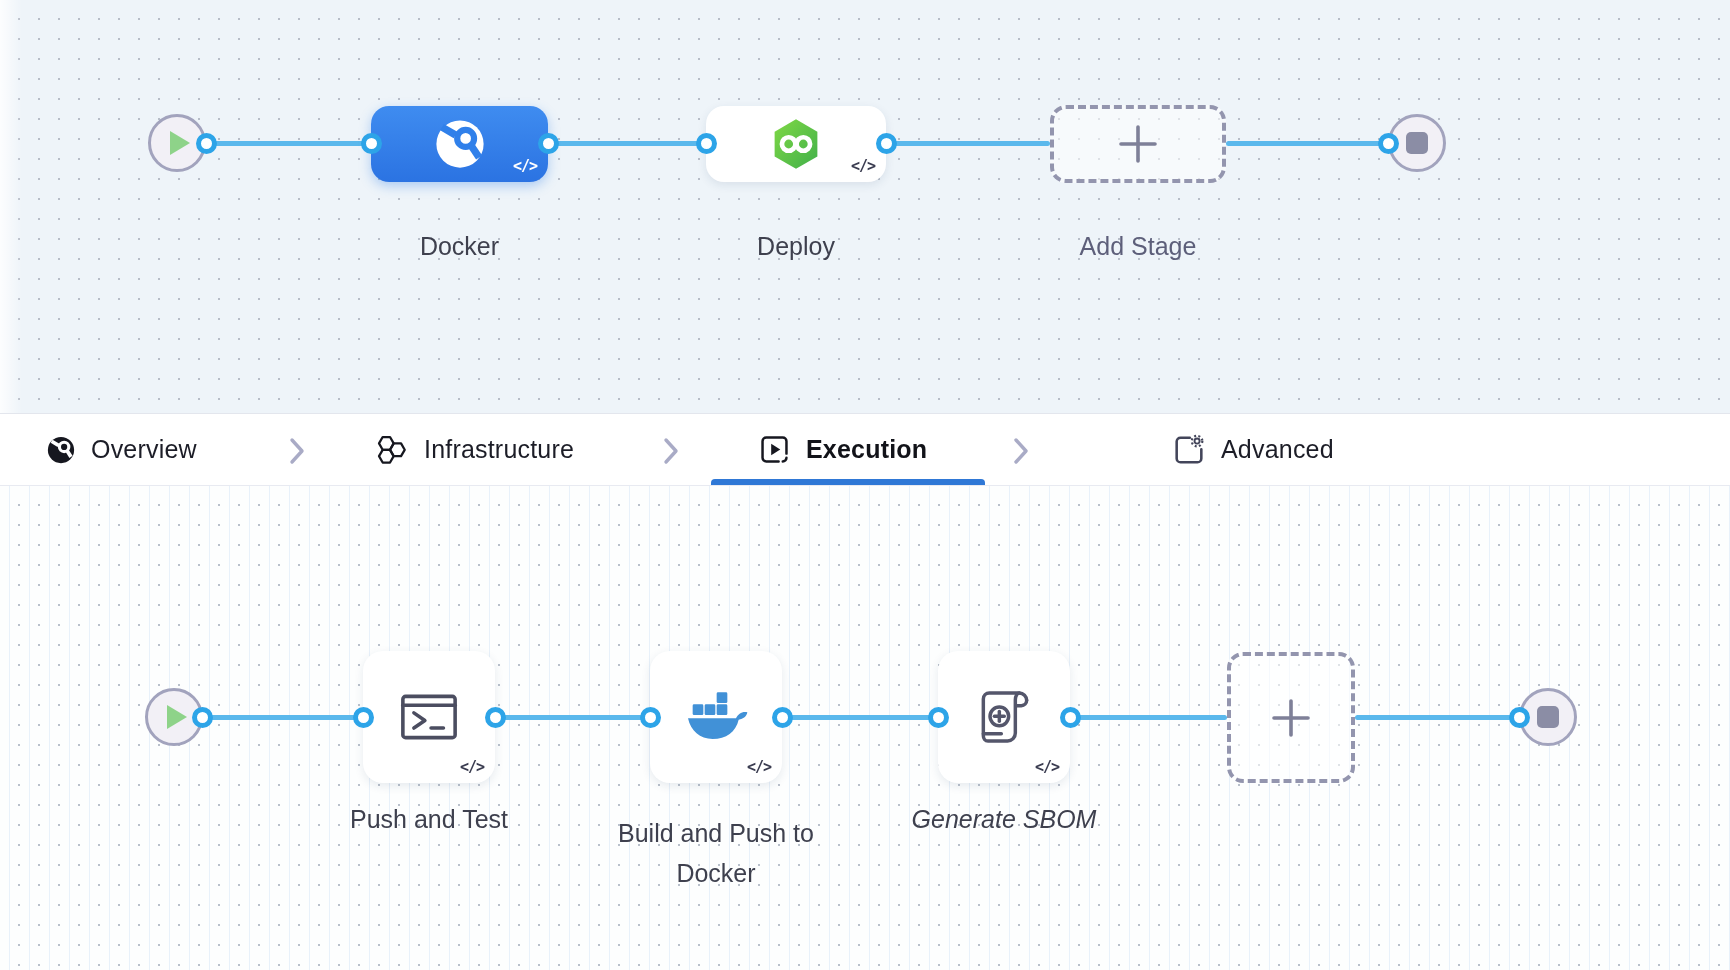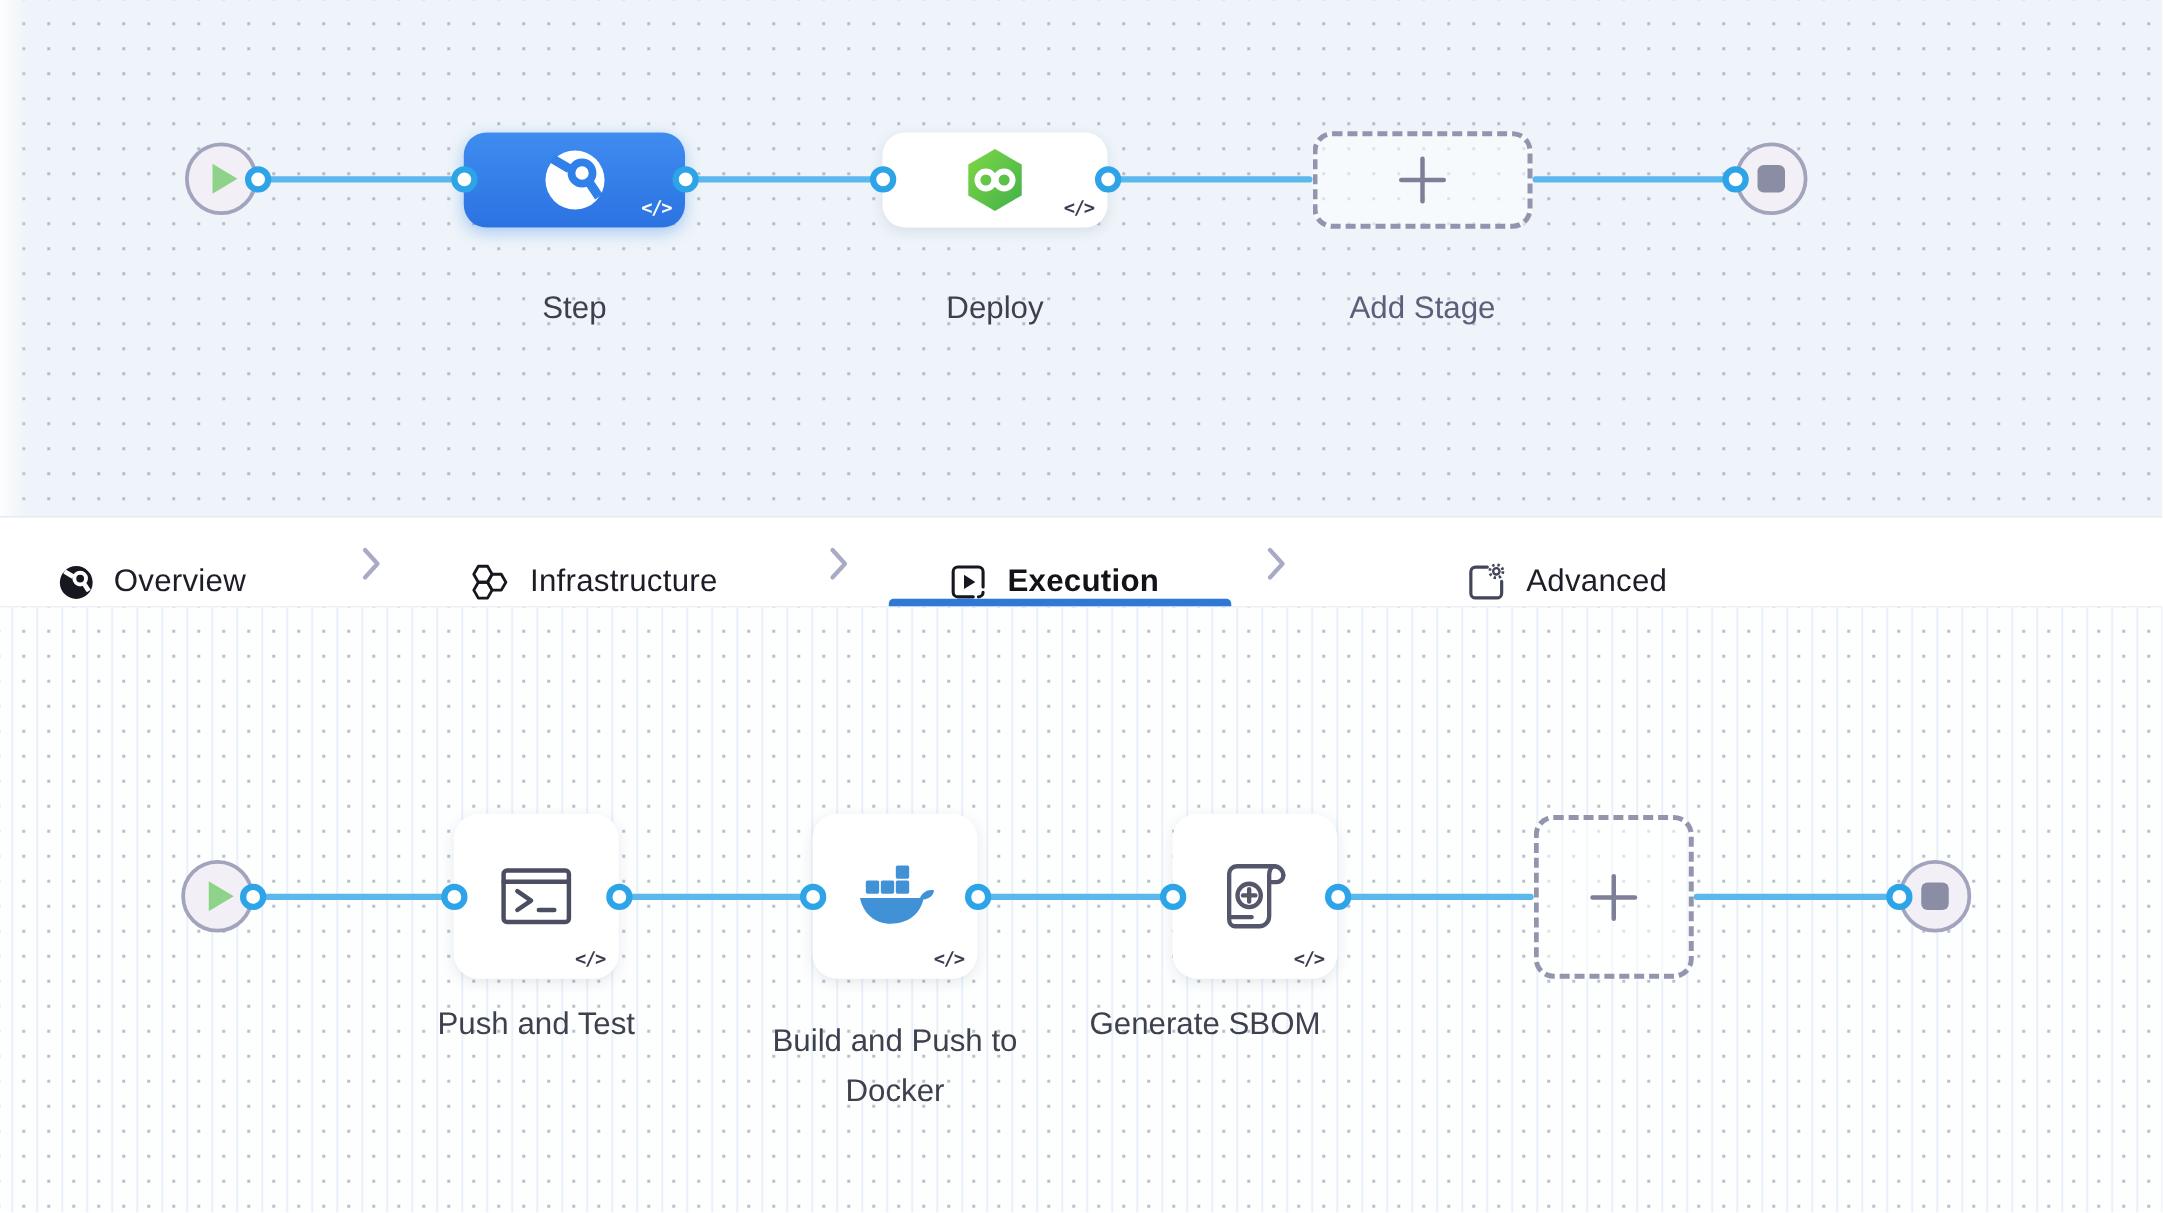--- a/index.html
+++ b/index.html
@@ -28,21 +28,21 @@
       radial-gradient(#b9c0cb 1.4px, transparent 1.5px);
     background-size: 20px 20px, 20px 20px;
     background-position: 9px 9px, 9px 9px;
   }
 
   
   .tabbar {
     position:relative; height:73px; background:#fff;
     border-top:1px solid #e3e6ed; border-bottom:1px solid #e8eaf1;
   }
-  .tab { position:absolute; top:0; height:100%; display:flex; align-items:center; gap:15px; cursor:pointer;margin-top:16px; }
+  .tab { position:absolute; top:0; height:100%; display:flex; align-items:center; gap:15px; cursor:pointer; }
   .tab span { font-size:25px; color:#1c1d27; font-weight:400; letter-spacing:.2px; }
   .tab.active span { font-weight:700; color:#121319; }
   .chev { position:absolute; top:23px; }
   .underline { position:absolute; left:711px; bottom:0; width:274px; height:6px; background:#2f78d6; border-radius:4px 4px 0 0; }
 
   
   .edge { position:absolute; height:5px; background:#5ab8ec; border-radius:3px; }
   .dot {
     position:absolute; width:21px; height:21px; border-radius:50%;
     background:#fff; border:5px solid #2da4e8;
@@ -143,21 +143,21 @@
       <div class="stop-sq"></div>
     </div>
 
     <span class="dot" style="left:195.5px; top:132.5px;"></span>
     <span class="dot" style="left:360.5px; top:132.5px;"></span>
     <span class="dot" style="left:537.5px; top:132.5px;"></span>
     <span class="dot" style="left:695.5px; top:132.5px;"></span>
     <span class="dot" style="left:875.5px; top:132.5px;"></span>
     <span class="dot" style="left:1377.5px; top:132.5px;"></span>
 
-    <div class="node-label" style="left:371px; top:226px; width:177px;">Step</div>
+    <div class="node-label" style="left:371px; top:226px; width:177px;">Docker</div>
     <div class="node-label" style="left:706px; top:226px; width:180px;">Deploy</div>
     <div class="node-label muted" style="left:1048px; top:226px; width:180px;">Add Stage</div>
   </div>
 
   <div class="tabbar">
 
     <div class="tab" style="left:46px;">
       <svg width="30" height="30" viewBox="0 0 48 48">
         <circle cx="24" cy="24" r="21" fill="#16171f"></circle>
         <circle cx="29" cy="19" r="7.5" fill="none" stroke="#ffffff" stroke-width="5"></circle>
@@ -277,16 +277,16 @@
     <span class="dot" style="left:352.5px; top:220.5px;"></span>
     <span class="dot" style="left:484.5px; top:220.5px;"></span>
     <span class="dot" style="left:639.5px; top:220.5px;"></span>
     <span class="dot" style="left:771.5px; top:220.5px;"></span>
     <span class="dot" style="left:927.5px; top:220.5px;"></span>
     <span class="dot" style="left:1059.5px; top:220.5px;"></span>
     <span class="dot" style="left:1508.5px; top:220.5px;"></span>
 
     <div class="node-label" style="left:329px; top:313px; width:200px;">Push and Test</div>
     <div class="node-label" style="left:611px; top:327px; width:210px;">Build and Push to Docker</div>
-    <div class="node-label" style="left:844px; top:313px; width:240px;">Generate SBOM</div>
+    <div class="node-label" style="left:884px; top:313px; width:240px;font-style:italic;">Generate SBOM</div>
   </div>
 
 </div>
 
 </body></html>

